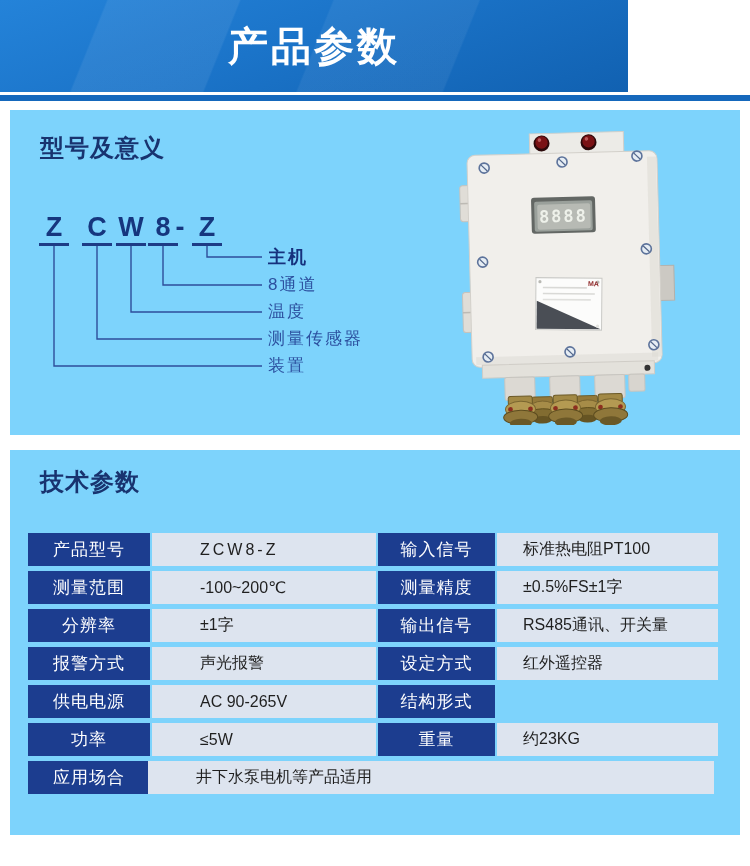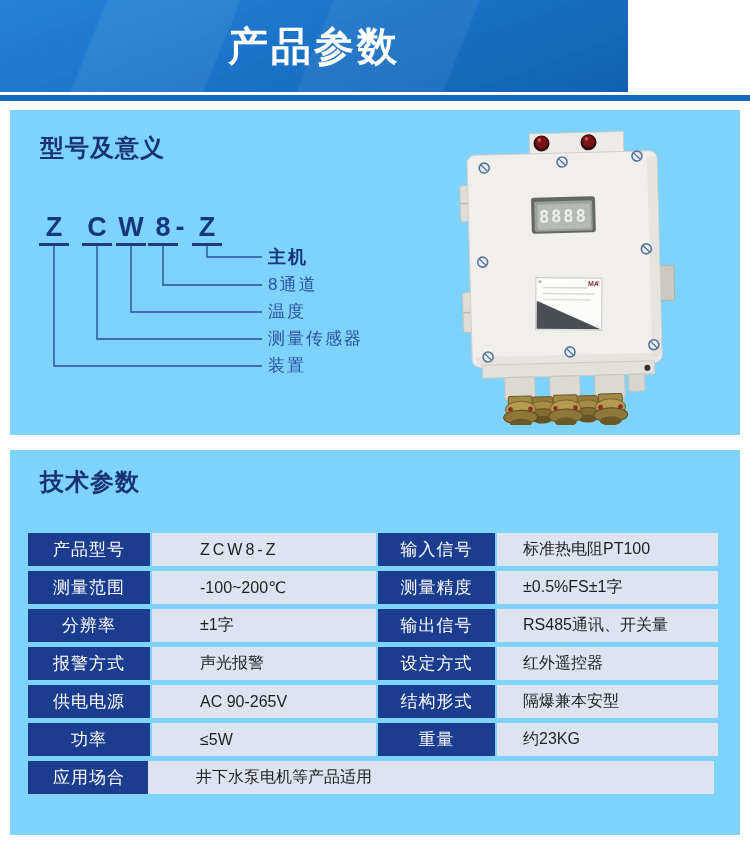--- a/index.html
+++ b/index.html
@@ -253,21 +253,20 @@
     <div class="spec-cell spec-value c-v2 r2">RS485通讯、开关量</div>
 
     <div class="spec-cell spec-label c-l1 r3">报警方式</div>
     <div class="spec-cell spec-value c-v1 r3">声光报警</div>
     <div class="spec-cell spec-value c-v2 r3">红外遥控器</div>
     <div class="spec-cell spec-label c-l2 r3">设定方式</div>
 
     <div class="spec-cell spec-label c-l1 r4">供电电源</div>
     <div class="spec-cell spec-value c-v1 r4">AC 90-265V</div>
     <div class="spec-cell spec-label c-l2 r4">结构形式</div>
-    <div class="spec-cell spec-value c-v2 r4">隔爆兼本安型</div>
 
     <div class="spec-cell spec-label c-l1 r5">功率</div>
     <div class="spec-cell spec-value c-v1 r5">≤5W</div>
     <div class="spec-cell spec-label c-l2 r5">重量</div>
     <div class="spec-cell spec-value c-v2 r5">约23KG</div>
 
     <div class="spec-cell spec-label c-l1 r6">应用场合</div>
     <div class="spec-cell spec-value c-v-wide r6">井下水泵电机等产品适用</div>
   </div>
 

